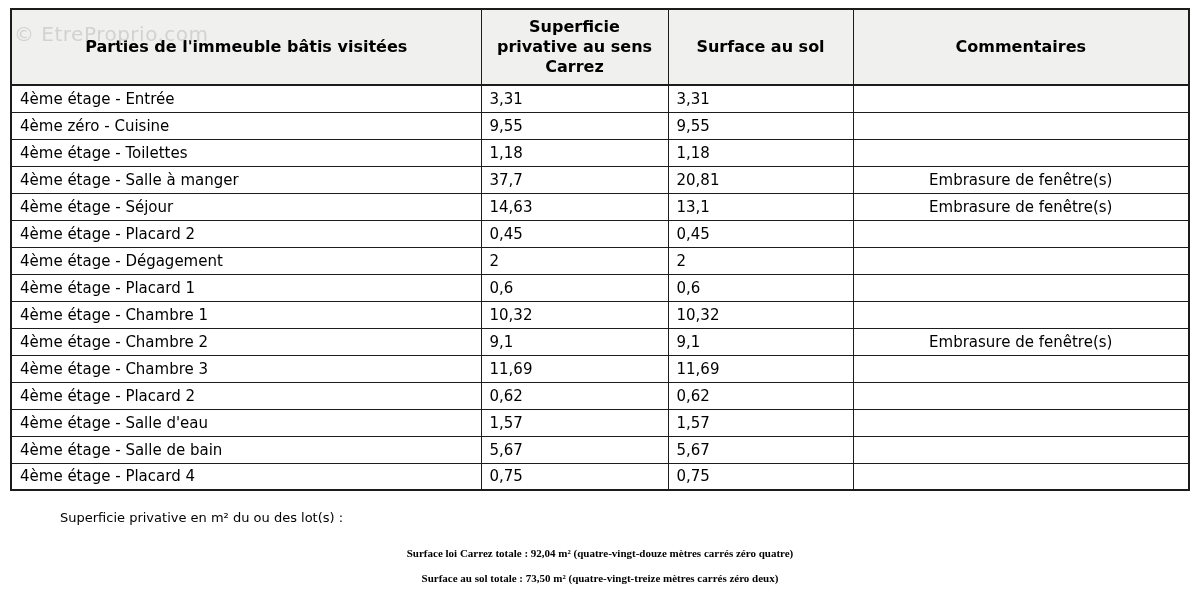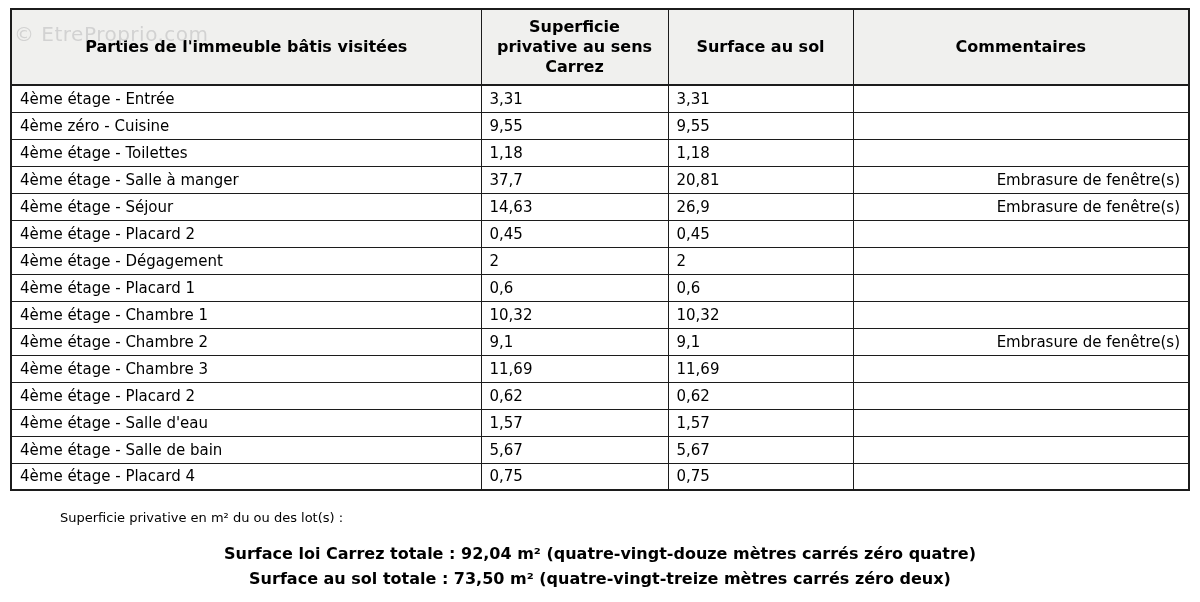--- a/index.html
+++ b/index.html
@@ -60,36 +60,37 @@
   table.measure col.c4 { width: 336px; }
   table.measure td {
     height: 27px;
     font-size: 15px;
     padding: 0 8px;
     vertical-align: middle;
     background: #ffffff;
   }
   td.cell-partie { text-align: left; }
   td.cell-num { text-align: left; }
-  td.cell-comment { text-align: right; }
+  td.cell-comment { text-align: center; }
   .footer-note {
     position: absolute;
     left: 60px;
     top: 510px;
     font-size: 13px;
   }
   .totals {
     position: absolute;
     left: 0;
     top: 541px;
     width: 1200px;
     text-align: center;
-    font-size: 16px;
+    font-size: 11px;
     font-weight: bold;
     line-height: 25px;
+    font-family: Liberation Serif, serif;
   }
 </style>
 </head>
 <body>
 
 <div class="page">
 
   <div class="watermark">© EtreProprio.com</div>
 
   <table class="measure">
@@ -132,21 +133,21 @@
     <tr>
       <td class="cell-partie">4ème étage - Salle à manger</td>
       <td class="cell-num">37,7</td>
       <td class="cell-num">20,81</td>
       <td class="cell-comment">Embrasure de fenêtre(s)</td>
     </tr>
 
     <tr>
       <td class="cell-partie">4ème étage - Séjour</td>
       <td class="cell-num">14,63</td>
-      <td class="cell-num">26,9</td>
+      <td class="cell-num">13,1</td>
       <td class="cell-comment">Embrasure de fenêtre(s)</td>
     </tr>
 
     <tr>
       <td class="cell-partie">4ème étage - Placard 2</td>
       <td class="cell-num">0,45</td>
       <td class="cell-num">0,45</td>
       <td class="cell-comment"></td>
     </tr>
 

